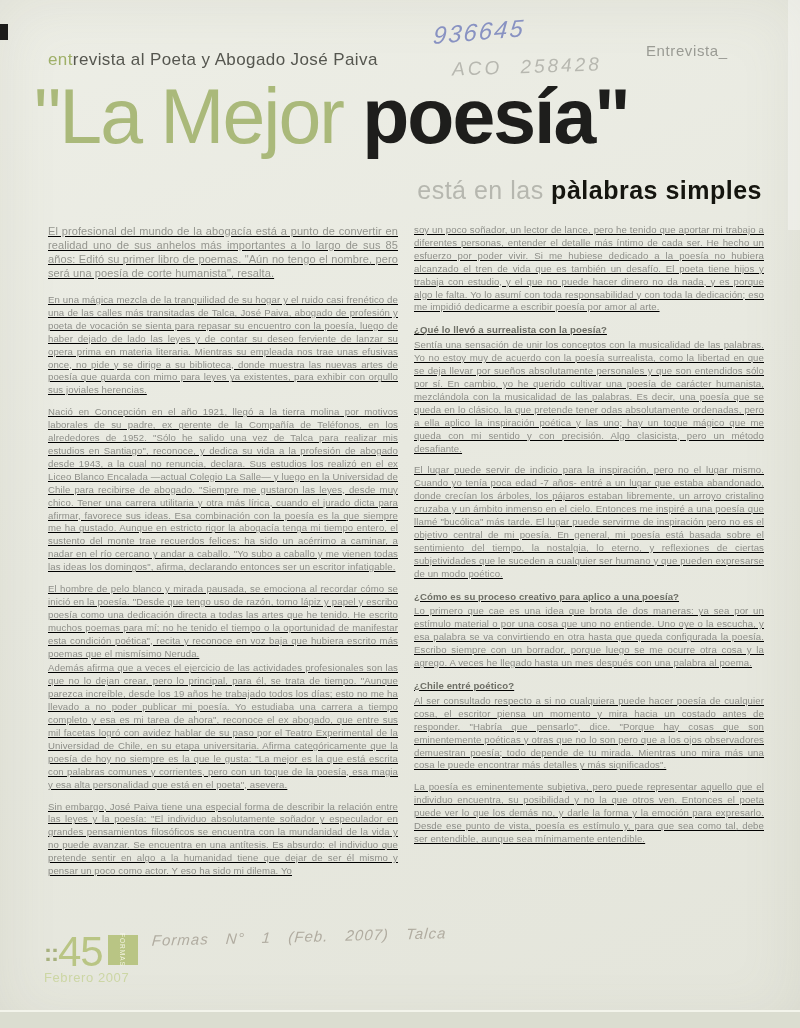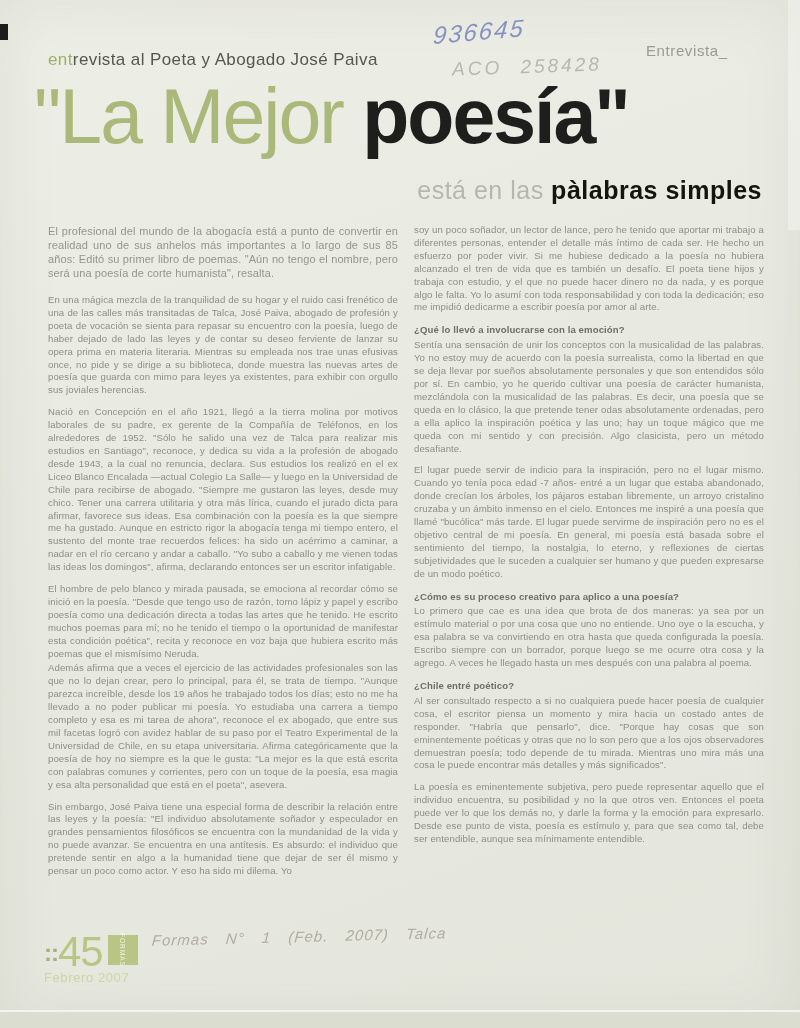--- a/index.html
+++ b/index.html
@@ -39,21 +39,21 @@
   .subtitle { position:absolute; right:38px; top:176px; font-size:25px; letter-spacing:.5px; }
   .subtitle .light { color:#b6b7af; }
   .subtitle .dark { color:#15150f; font-weight:bold; }
 
   
   .body-cols {
     position:absolute; left:48px; top:224px; width:716px; height:700px;
     display:flex; gap:16px; overflow:hidden;
     text-align:justify; filter:blur(.38px);
   }
-  .col { width:350px; }
+  .col { width:350px;text-decoration:underline; }
   .col p { margin:0 0 9px; font-size:9.6px; line-height:12.9px; color:#8d8e88; letter-spacing:.1px; }
   .col p.intro { font-size:11px; line-height:14px; color:#94958e; margin-bottom:14px; }
   .col p.tight { margin-bottom:2px; }
   .col p.q { font-weight:bold; color:#6e6f66; margin:10px 0 2px; }
 
   
   .footer { position:absolute; left:44px; top:931px; }
   .pagerow { display:flex; align-items:flex-start; }
   .dots { font-size:24px; color:#a7b17e; font-weight:bold; letter-spacing:-1px; margin-top:8px; }
   .pnum  { font-size:42px; color:#b9c584; letter-spacing:-1px; line-height:1; }
@@ -97,21 +97,21 @@
     <div class="col">
       <p class="intro">El profesional del mundo de la abogacía está a punto de convertir en realidad uno de sus anhelos más importantes a lo largo de sus 85 años: Editó su primer libro de poemas. "Aún no tengo el nombre, pero será una poesía de corte humanista", resalta.</p>
       <p>En una mágica mezcla de la tranquilidad de su hogar y el ruido casi frenético de una de las calles más transitadas de Talca, José Paiva, abogado de profesión y poeta de vocación se sienta para repasar su encuentro con la poesía, luego de haber dejado de lado las leyes y de contar su deseo ferviente de lanzar su opera prima en materia literaria. Mientras su empleada nos trae unas efusivas once, no pide y se dirige a su biblioteca, donde muestra las nuevas artes de poesía que guarda con mimo para leyes ya existentes, para exhibir con orgullo sus joviales herencias.</p>
       <p>Nació en Concepción en el año 1921, llegó a la tierra molina por motivos laborales de su padre, ex gerente de la Compañía de Teléfonos, en los alrededores de 1952. "Sólo he salido una vez de Talca para realizar mis estudios en Santiago", reconoce, y dedica su vida a la profesión de abogado desde 1943, a la cual no renuncia, declara. Sus estudios los realizó en el ex Liceo Blanco Encalada —actual Colegio La Salle— y luego en la Universidad de Chile para recibirse de abogado. "Siempre me gustaron las leyes, desde muy chico. Tener una carrera utilitaria y otra más lírica, cuando el jurado dicta para afirmar, favorece sus ideas. Esa combinación con la poesía es la que siempre me ha gustado. Aunque en estricto rigor la abogacía tenga mi tiempo entero, el sustento del monte trae recuerdos felices: ha sido un acérrimo a caminar, a nadar en el río cercano y andar a caballo. "Yo subo a caballo y me vienen todas las ideas los domingos", afirma, declarando entonces ser un escritor infatigable.</p>
       <p class="tight">El hombre de pelo blanco y mirada pausada, se emociona al recordar cómo se inició en la poesía. "Desde que tengo uso de razón, tomo lápiz y papel y escribo poesía como una dedicación directa a todas las artes que he tenido. He escrito muchos poemas para mí; no he tenido el tiempo o la oportunidad de manifestar esta condición poética", recita y reconoce en voz baja que hubiera escrito más poemas que el mismísimo Neruda.</p>
       <p>Además afirma que a veces el ejercicio de las actividades profesionales son las que no lo dejan crear, pero lo principal, para él, se trata de tiempo. "Aunque parezca increíble, desde los 19 años he trabajado todos los días; esto no me ha llevado a no poder publicar mi poesía. Yo estudiaba una carrera a tiempo completo y esa es mi tarea de ahora", reconoce el ex abogado, que entre sus mil facetas logró con avidez hablar de su paso por el Teatro Experimental de la Universidad de Chile, en su etapa universitaria. Afirma categóricamente que la poesía de hoy no siempre es la que le gusta: "La mejor es la que está escrita con palabras comunes y corrientes, pero con un toque de la poesía, esa magia y esa alta personalidad que está en el poeta", asevera.</p>
       <p>Sin embargo, José Paiva tiene una especial forma de describir la relación entre las leyes y la poesía: "El individuo absolutamente soñador y especulador en grandes pensamientos filosóficos se encuentra con la mundanidad de la vida y no puede avanzar. Se encuentra en una antítesis. Es absurdo: el individuo que pretende sentir en algo a la humanidad tiene que dejar de ser él mismo y pensar un poco como actor. Y eso ha sido mi dilema. Yo</p>
     </div>
     <div class="col">
       <p>soy un poco soñador, un lector de lance, pero he tenido que aportar mi trabajo a diferentes personas, entender el detalle más íntimo de cada ser. He hecho un esfuerzo por poder vivir. Si me hubiese dedicado a la poesía no hubiera alcanzado el tren de vida que es también un desafío. El poeta tiene hijos y trabaja con estudio, y el que no puede hacer dinero no da nada, y es porque algo le falta. Yo lo asumí con toda responsabilidad y con toda la dedicación; eso me impidió dedicarme a escribir poesía por amor al arte.</p>
-      <p class="q">¿Qué lo llevó a involucrarse con la emoción?</p>
+      <p class="q">¿Qué lo llevó a surrealista con la poesía?</p>
       <p>Sentía una sensación de unir los conceptos con la musicalidad de las palabras. Yo no estoy muy de acuerdo con la poesía surrealista, como la libertad en que se deja llevar por sueños absolutamente personales y que son entendidos sólo por sí. En cambio, yo he querido cultivar una poesía de carácter humanista, mezclándola con la musicalidad de las palabras. Es decir, una poesía que se queda en lo clásico, la que pretende tener odas absolutamente ordenadas, pero a ella aplico la inspiración poética y las uno; hay un toque mágico que me queda con mi sentido y con precisión. Algo clasicista, pero un método desafiante.</p>
       <p>El lugar puede servir de indicio para la inspiración, pero no el lugar mismo. Cuando yo tenía poca edad -7 años- entré a un lugar que estaba abandonado, donde crecían los árboles, los pájaros estaban libremente, un arroyo cristalino cruzaba y un ámbito inmenso en el cielo. Entonces me inspiré a una poesía que llamé "bucólica" más tarde. El lugar puede servirme de inspiración pero no es el objetivo central de mi poesía. En general, mi poesía está basada sobre el sentimiento del tiempo, la nostalgia, lo eterno, y reflexiones de ciertas subjetividades que le suceden a cualquier ser humano y que pueden expresarse de un modo poético.</p>
       <p class="q">¿Cómo es su proceso creativo para aplico a una poesía?</p>
       <p>Lo primero que cae es una idea que brota de dos maneras: ya sea por un estímulo material o por una cosa que uno no entiende. Uno oye o la escucha, y esa palabra se va convirtiendo en otra hasta que queda configurada la poesía. Escribo siempre con un borrador, porque luego se me ocurre otra cosa y la agrego. A veces he llegado hasta un mes después con una palabra al poema.</p>
       <p class="q">¿Chile entré poético?</p>
       <p>Al ser consultado respecto a si no cualquiera puede hacer poesía de cualquier cosa, el escritor piensa un momento y mira hacia un costado antes de responder. "Habría que pensarlo", dice. "Porque hay cosas que son eminentemente poéticas y otras que no lo son pero que a los ojos observadores demuestran poesía; todo depende de tu mirada. Mientras uno mira más una cosa le puede encontrar más detalles y más significados".</p>
       <p>La poesía es eminentemente subjetiva, pero puede representar aquello que el individuo encuentra, su posibilidad y no la que otros ven. Entonces el poeta puede ver lo que los demás no, y darle la forma y la emoción para expresarlo. Desde ese punto de vista, poesía es estímulo y, para que sea como tal, debe ser entendible, aunque sea mínimamente entendible.</p>
     </div>
   </div>
 

